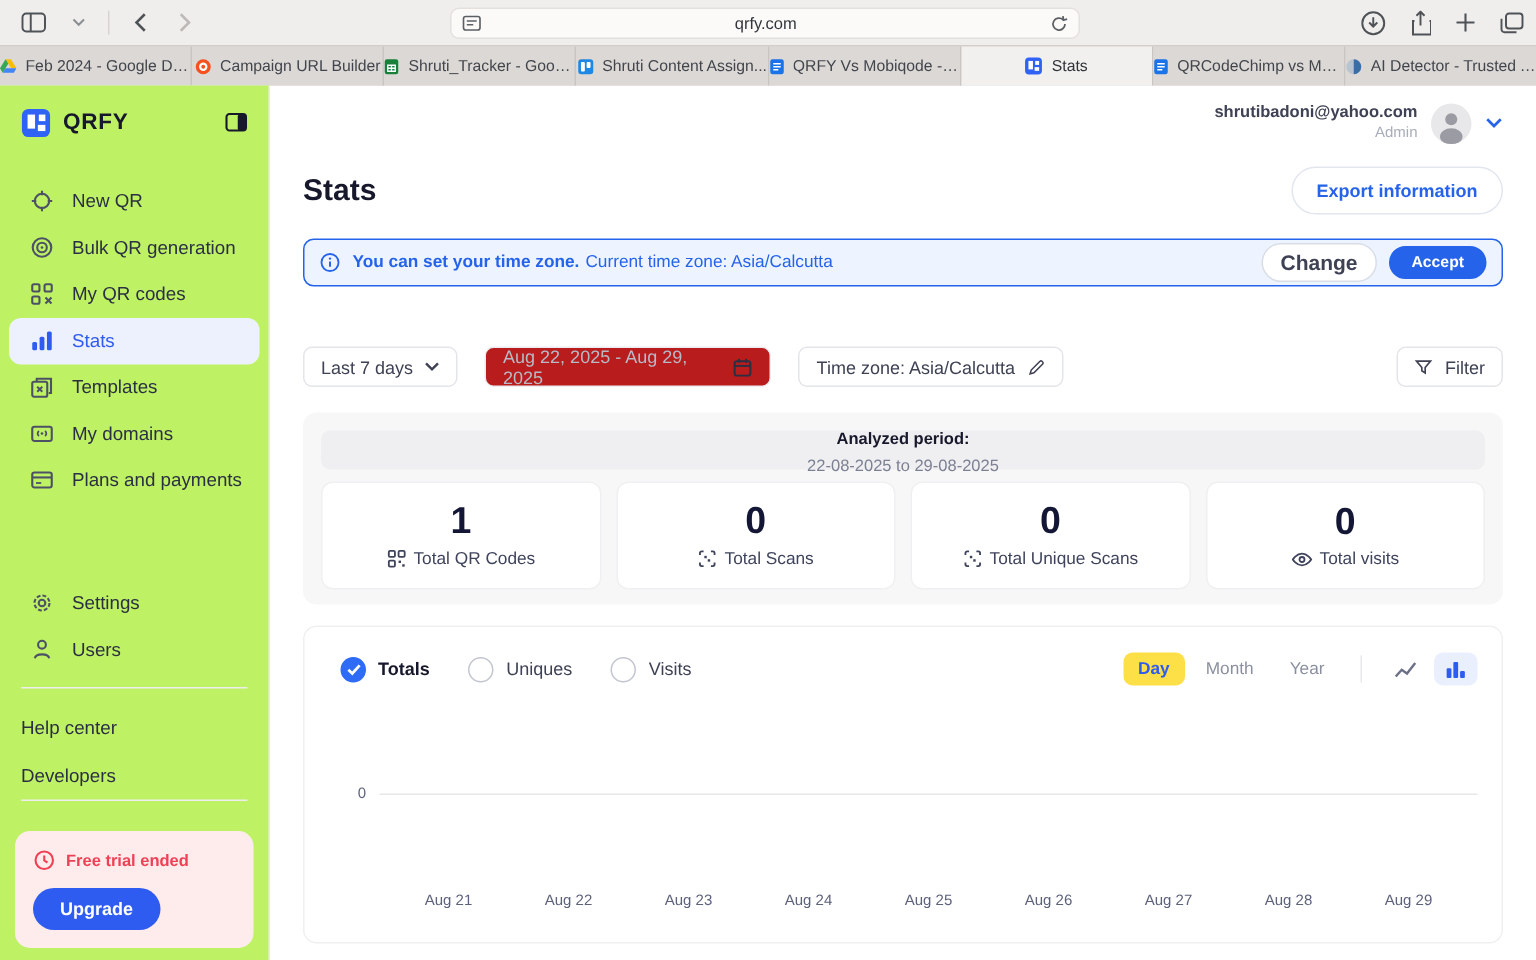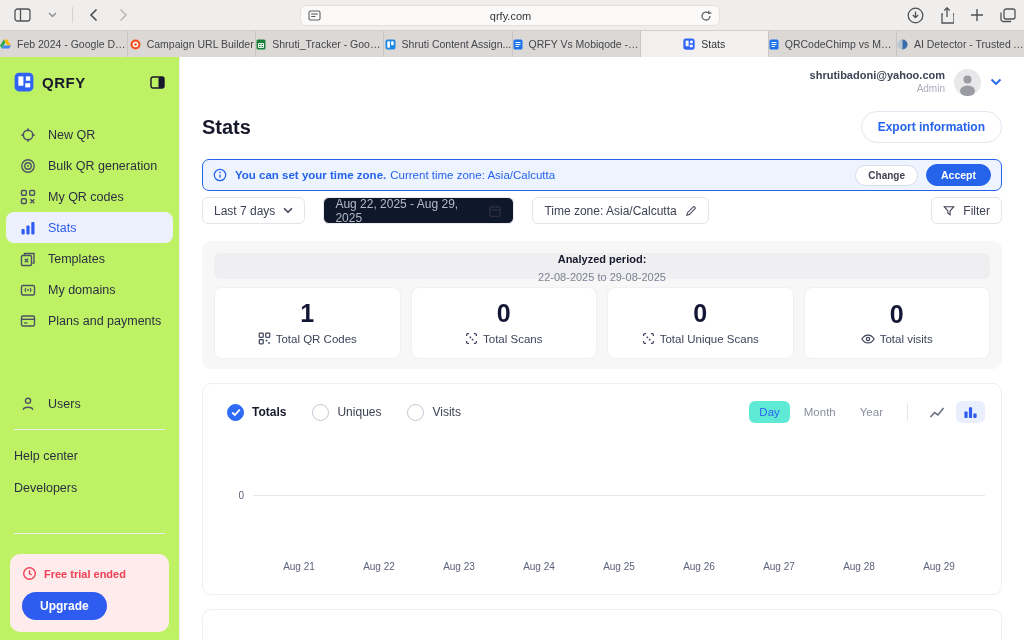--- a/index.html
+++ b/index.html
@@ -65,29 +65,29 @@
   .page-title { font-size:20px; font-weight:800; color:#17182b; }
   .export-btn { background:#fff; border:1px solid #e2e6ef; border-radius:17px;
     color:#2563eb; font-size:12px; font-weight:700; padding:8px 16px; cursor:pointer; }
 
   .banner { margin-top:16px; height:32px; background:#eef4ff; border:1px solid #2563eb;
     border-radius:7px; display:flex; align-items:center; gap:8px; padding:0 10px; }
   .banner-text { font-size:11.5px; color:#2563eb; }
   .banner-text b { font-weight:700; margin-right:4px; }
   .banner-actions { margin-left:auto; display:flex; gap:8px; align-items:center; }
   .chg-btn { background:#fff; border:1px solid #d9dde6; border-radius:13px; color:#3f4254;
-    font-size:10px; font-weight:700; padding:4px 12px; cursor:pointer; }
+    font-size:14px; font-weight:700; padding:4px 12px; cursor:pointer; }
   .acc-btn { background:#2563eb; border:1px solid #2563eb; border-radius:13px; color:#fff;
     font-size:10.5px; font-weight:700; padding:4px 14px; cursor:pointer; }
 
-  .filter-row { margin-top:6px; display:flex; align-items:center; gap:18px; }
+  .filter-row { margin-top:40px; display:flex; align-items:center; gap:18px; }
   .chip { height:27px; display:flex; align-items:center; gap:8px; background:#fff;
     border:1px solid #e4e5ea; border-radius:6px; padding:0 11px; font-size:12px;
     color:#3f4254; font-weight:500; cursor:pointer; }
-  .chip.muted { background:#0f172a; border-color:#ececf0; color:#b7bac6; width:191px;
+  .chip.muted { background:#b91c1c; border-color:#ececf0; color:#b7bac6; width:191px;
     justify-content:space-between; font-weight:400; }
   .filter-btn { margin-left:auto; }
 
   .summary-card { margin-top:17px; background:#f7f7f8; border-radius:9px; padding:12px 12px 10px; }
   .period-bar { background:#efeff1; border-radius:6px; height:26px; display:flex;
     align-items:center; padding:0 12px; gap:6px;flex-direction:column; }
   .period-label { font-size:11px; font-weight:700; color:#17182b; }
   .period-value { font-size:11px; color:#7c8093; }
   .cards { display:flex; gap:10px; margin-top:8px; }
   .stat-card { flex:1; background:#fff; border:1px solid #f0f0f2; border-radius:8px;
@@ -103,21 +103,21 @@
   .cb-group { display:flex; align-items:center; gap:26px; margin-left:8px; }
   .cb-item { display:flex; align-items:center; gap:8px; cursor:pointer; }
   .cb-box { width:17px; height:17px; border-radius:50%; border:1.5px solid #c3c6d1;
     background:#fff; display:flex; align-items:center; justify-content:center; }
   .cb-box.checked { background:#2e6bf6; border-color:#2e6bf6; }
   .cb-label { font-size:12px; font-weight:700; color:#17182b; }
   .cb-label.dim { font-weight:500; color:#3f4254; }
   .gran-group { margin-left:auto; display:flex; align-items:center; gap:4px; }
   .gran-btn { font-size:11.5px; padding:5px 10px; border-radius:6px; color:#8b90a0;
     background:transparent; border:none; cursor:pointer; }
-  .gran-btn.sel { background:#5eead4; color:#2e5bf0; font-weight:400; }
+  .gran-btn.sel { background:#fde047; color:#2e5bf0; font-weight:700; }
   .ct-divider { width:1px; height:18px; background:#e8e8ec; margin:0 10px; }
   .ctype-btn { padding:4px 7px; border-radius:6px; cursor:pointer; }
   .ctype-btn.sel { background:#e9effc; }
 
   .plot { margin-top:64px; }
   .grid-row { display:flex; align-items:center; }
   .ytick { width:34px; text-align:right; padding-right:9px; font-size:10px; color:#5d627b; }
   .gridline { flex:1; border-top:1px solid #e7e7ea; }
   .xlabels { display:flex; margin:60px 6px 0 40px;align-items:center; }
   .xlabels span { flex:1; text-align:center; font-size:10px; color:#5d627b; }
@@ -365,20 +365,29 @@
               <line x1="1.5" y1="6.3" x2="14.5" y2="6.3" stroke="#4c5166" stroke-width="1.4"></line>
               <line x1="4" y1="10" x2="7.5" y2="10" stroke="#4c5166" stroke-width="1.2"></line>
             </svg>
         </span>
         <span>Plans and payments</span>
       </div>
     </div>
 
     <div class="gap-block"></div>
 
+    <div class="nav-item">
+      <span class="ni">
+        <svg width="16" height="16" viewBox="0 0 16 16">
+            <circle cx="8" cy="8" r="2.2" fill="none" stroke="#4c5166" stroke-width="1.4"></circle>
+            <circle cx="8" cy="8" r="5" fill="none" stroke="#4c5166" stroke-width="1.4" stroke-dasharray="2.6 1.35"></circle>
+          </svg>
+      </span>
+      <span>Settings</span>
+    </div>
     <div class="nav-item">
       <span class="ni">
         <svg width="16" height="16" viewBox="0 0 16 16">
             <circle cx="8" cy="4.8" r="2.6" fill="none" stroke="#4c5166" stroke-width="1.4"></circle>
             <path d="M3.2 13.8c.6-3.4 9-3.4 9.6 0" fill="none" stroke="#4c5166" stroke-width="1.4"></path>
           </svg>
       </span>
       <span>Users</span>
     </div>
 

